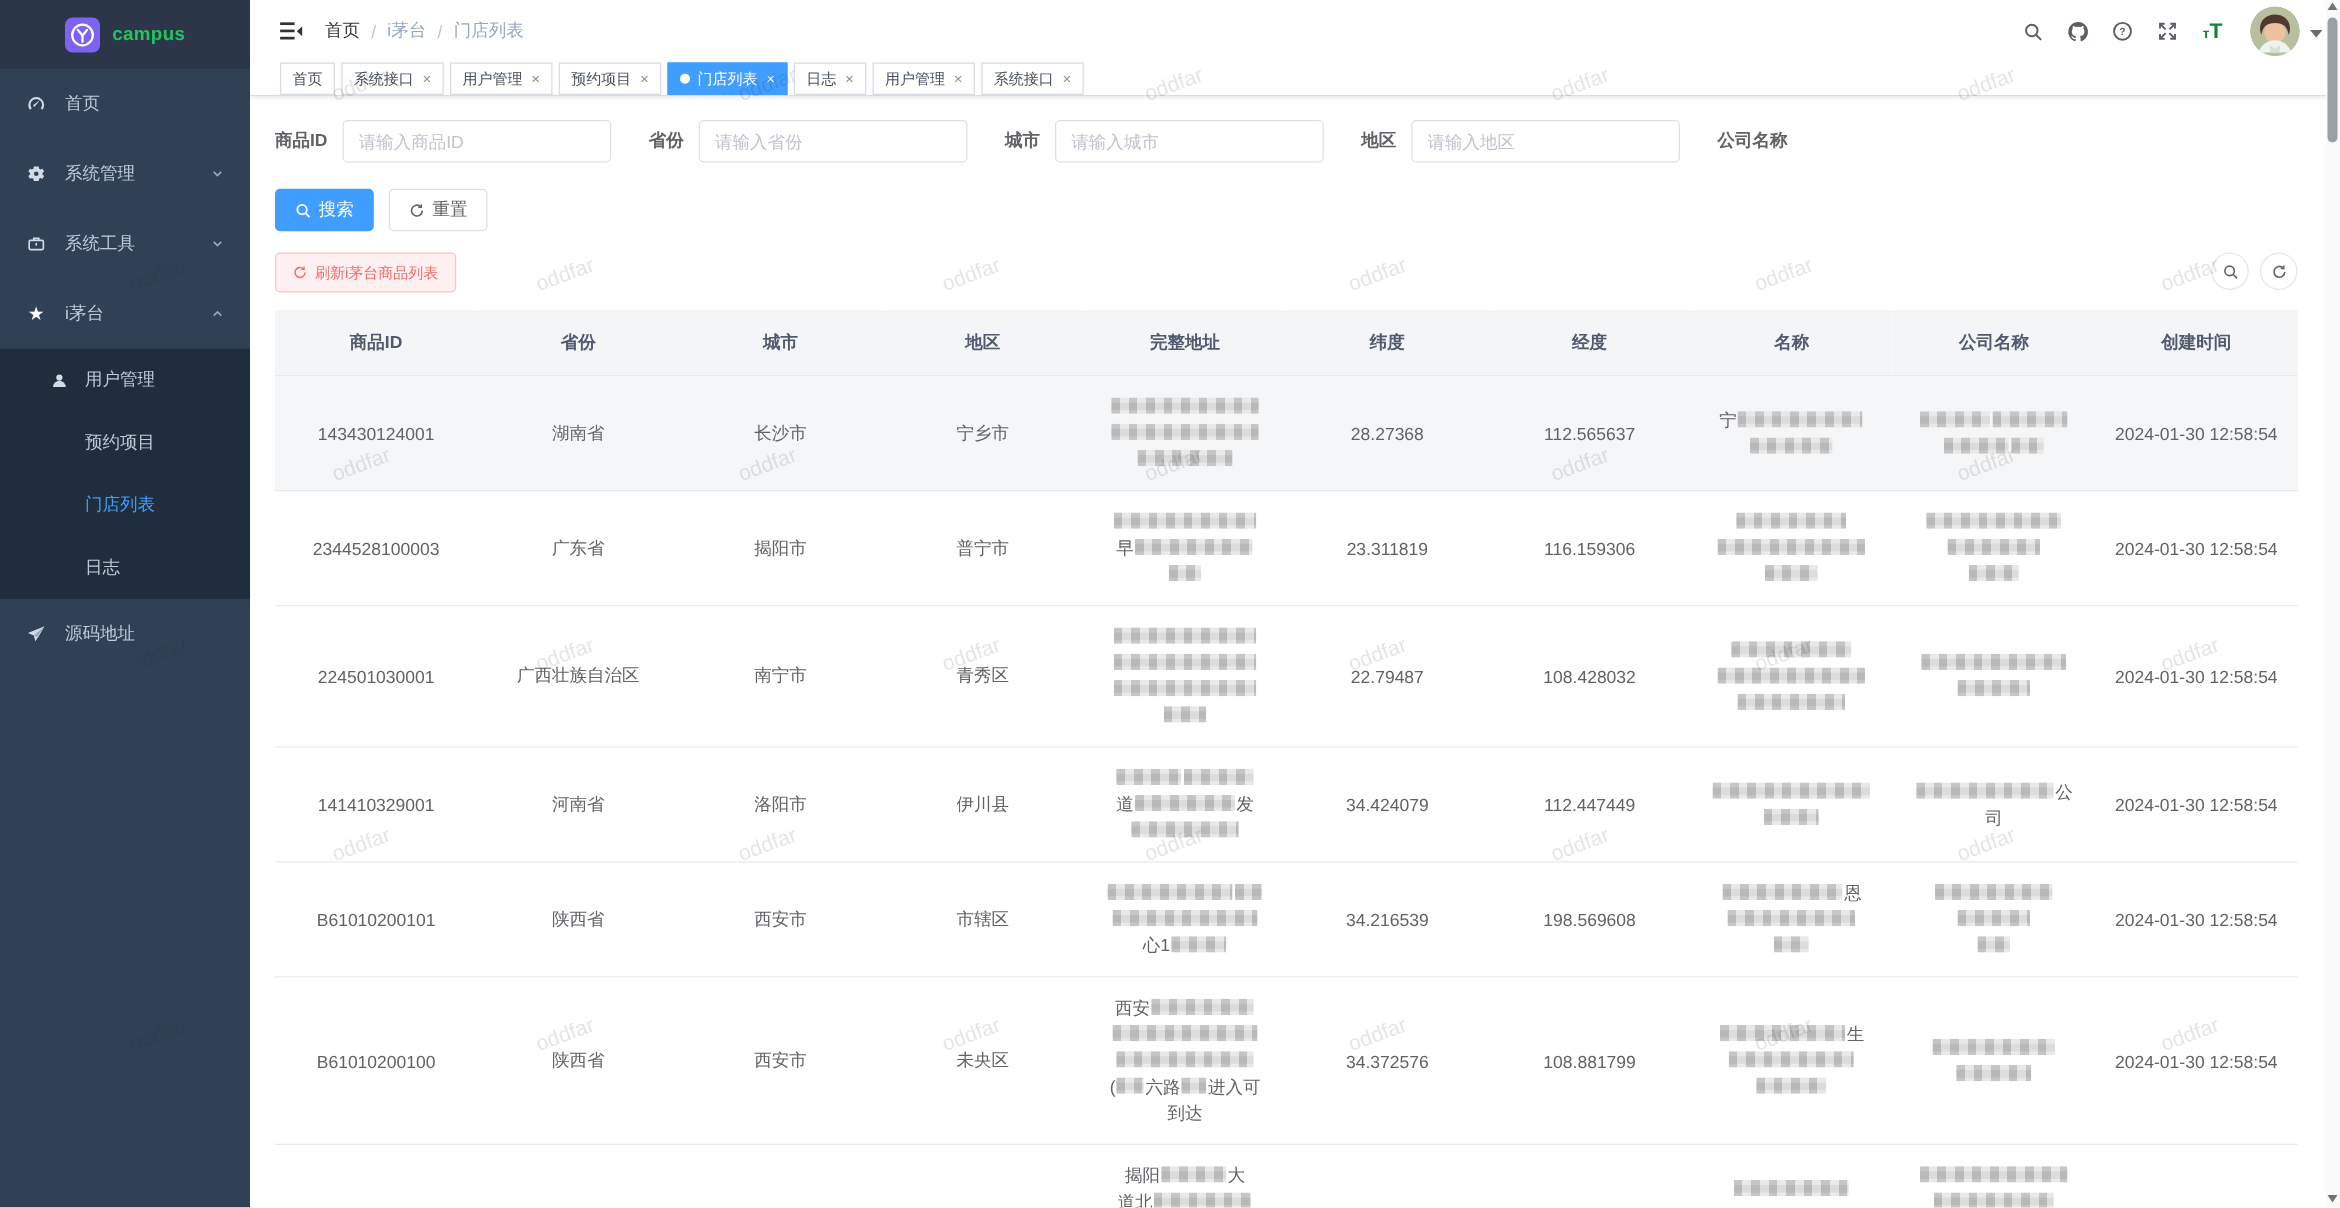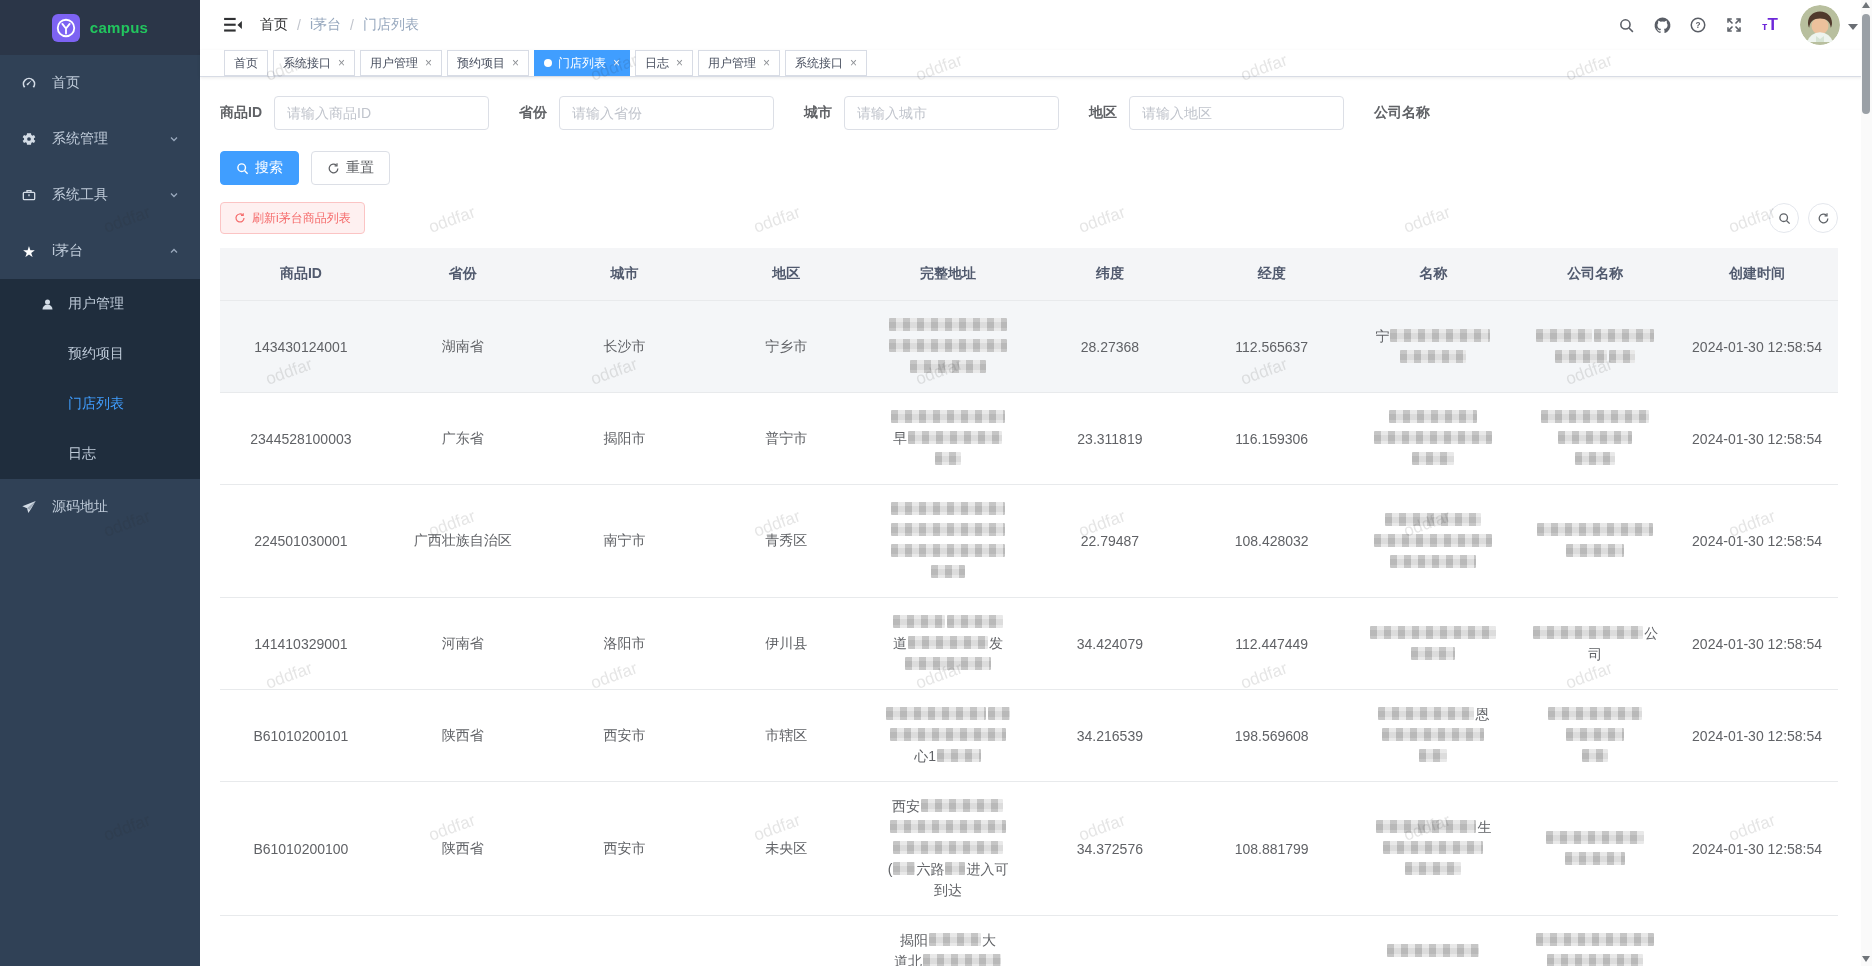--- a/index.html
+++ b/index.html
@@ -23,21 +23,21 @@
   
   .main{flex:1;min-width:0;display:flex;flex-direction:column;background:#fff}
   .navbar{height:50px;display:flex;align-items:center;padding:0 14px 0 24px;background:#fff;position:relative}
   .hamburger{display:inline-flex;margin-right:18px;cursor:pointer;color:#303133}
   .breadcrumb{font-size:14px;display:flex;align-items:center;gap:9px}
   .bc-home{color:#303133}
   .bc-sep{color:#c0c4cc}
   .bc-dim{color:#97a8be}
   .nav-right{margin-left:auto;display:flex;align-items:center}
   .nav-icon{width:36px;height:50px;display:flex;align-items:center;justify-content:center;color:#5a5e66;cursor:pointer}
-  .font-ico{font-size:17px;font-weight:bold;color:#6d28d9}
+  .font-ico{font-size:17px;font-weight:bold;color:#15803d}
   .font-ico small{font-size:11px;font-weight:bold}
   .avatar-wrap{display:flex;align-items:center;margin-left:12px;cursor:pointer}
   .avatar{width:40px;height:40px;border-radius:50%;overflow:hidden;display:block}
   .caret{width:0;height:0;border-left:5px solid transparent;border-right:5px solid transparent;border-top:6px solid #6a6e74;margin-left:8px;margin-top:4px}
 
   
   .tags-view{height:34px;display:flex;align-items:center;padding:0 24px;border-bottom:1px solid #d8dce5;box-shadow:0 1px 3px rgba(0,0,0,.08);gap:5px;background:#fff;position:relative;z-index:2}
   .tag{display:inline-flex;align-items:center;height:26px;padding:0 9px;border:1px solid #d8dce5;background:#fff;color:#495060;font-size:12px;cursor:pointer;white-space:nowrap}
   .tag .x{margin-left:7px;font-size:12px;color:#8d9095;line-height:1}
   .tag.active{background:#409eff;border-color:#409eff;color:#fff}
@@ -48,21 +48,21 @@
   .content{padding:19px 34px 0 20px;position:relative}
   .form-row{display:flex;align-items:center;flex-wrap:nowrap}
   .f-group{display:flex;align-items:center;margin-right:30px}
   .f-label{font-size:14px;color:#606266;font-weight:bold;margin-right:12px;white-space:nowrap}
   .f-input{width:215px;height:34px;border:1px solid #dcdfe6;border-radius:4px;padding:0 12px;font-size:14px;color:#606266;outline:none}
   .f-input::placeholder{color:#c0c4cc}
   .btn-row{margin-top:21px;display:flex;gap:12px}
   button{font-family:inherit;cursor:pointer}
   .btn-primary{display:inline-flex;align-items:center;gap:6px;background:#409eff;border:1px solid #409eff;color:#fff;border-radius:4px;height:34px;padding:0 15px;font-size:14px}
   .btn-plain{display:inline-flex;align-items:center;gap:6px;background:#fff;border:1px solid #dcdfe6;color:#606266;border-radius:4px;height:34px;padding:0 15px;font-size:14px}
-  .toolbar-row{margin-top:17px;display:flex;align-items:center}
+  .toolbar-row{margin-top:17px;display:flex;}
   .btn-danger{display:inline-flex;align-items:center;gap:6px;height:32px;padding:0 13px;font-size:12px;color:#f56c6c;background:#fef0f0;border:1px solid #fbc4c4;border-radius:4px}
   .right-tools{margin-left:auto;display:flex;gap:9px}
   .circle-btn{width:30px;height:30px;border-radius:50%;border:1px solid #e4e7ed;background:#fff;display:flex;align-items:center;justify-content:center;color:#5f6368;padding:0}
 
   
   table{width:100%;border-collapse:collapse;table-layout:fixed;margin-top:14px}
   th{background:#f4f5f7;color:#515a6e;font-weight:bold;font-size:14px;padding:17px 4px;border-bottom:1px solid #e8eaec;text-align:center}
   td{font-size:14px;color:#606266;text-align:center;padding:14px 8px;border-bottom:1px solid #e8eaec;vertical-align:middle;word-break:break-all}
   tr.hl td{background:#f4f6f8}
   .cline{line-height:21px;min-height:21px}

